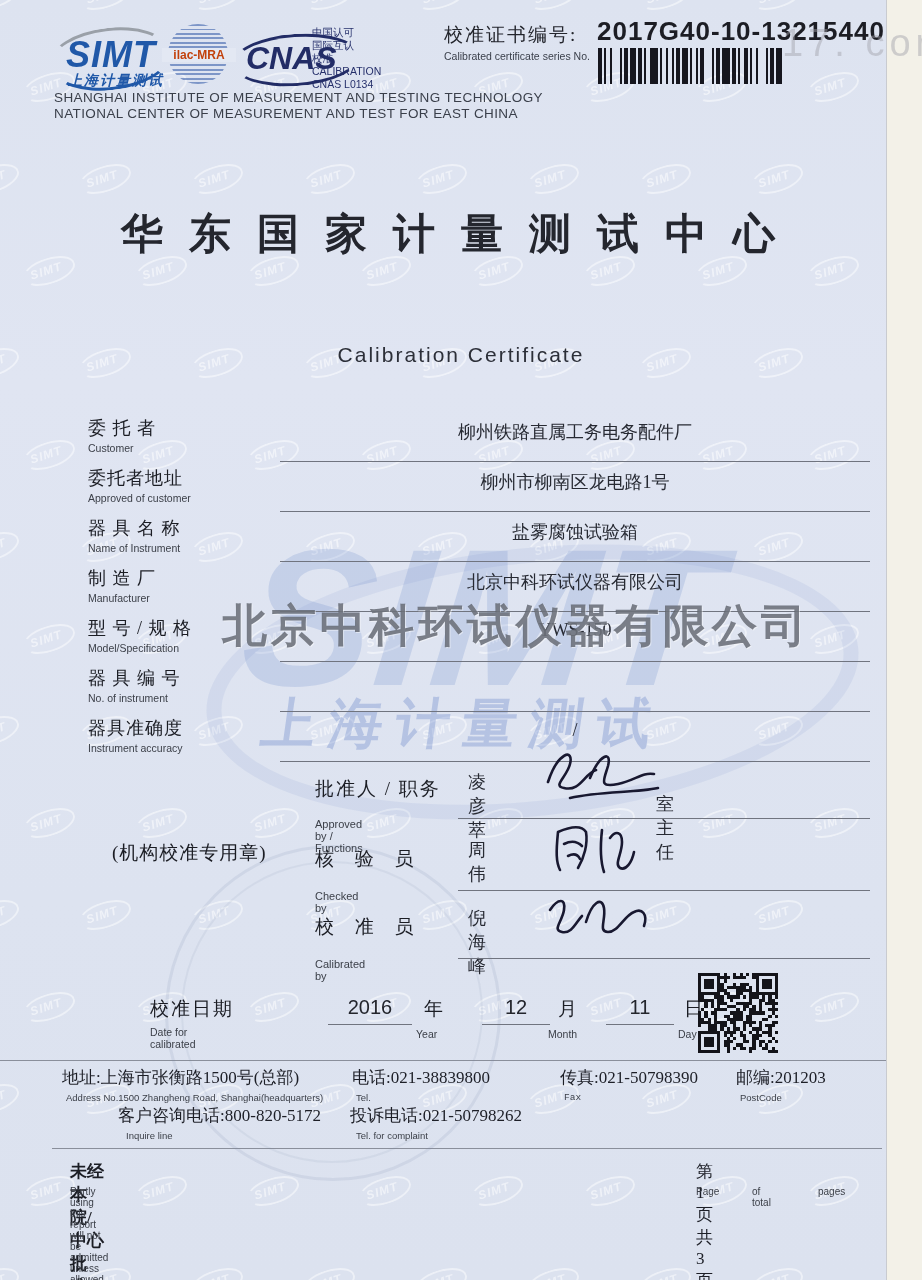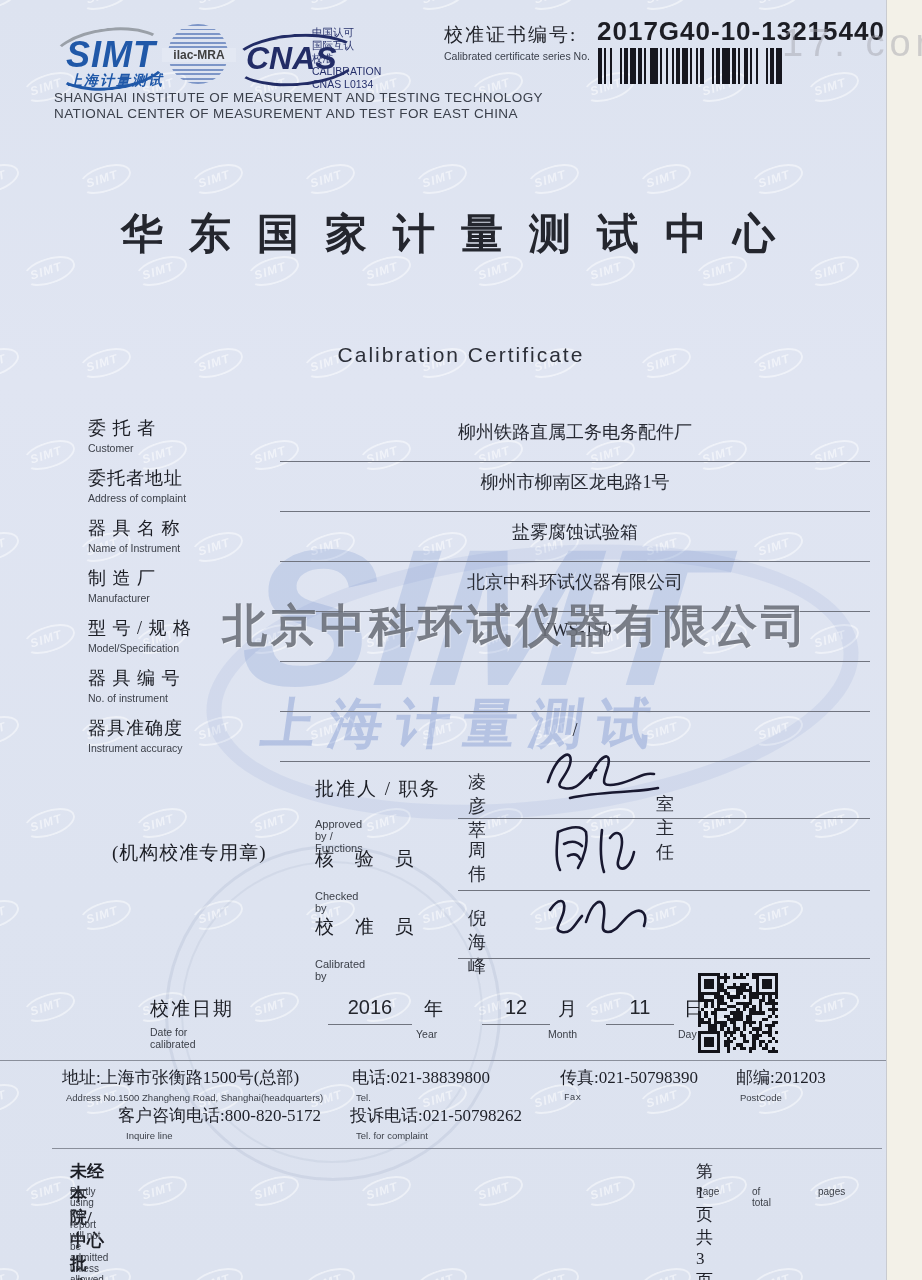--- a/index.html
+++ b/index.html
@@ -38,21 +38,21 @@
   
   .logo-simt-text{font:italic 900 36px "Liberation Sans",sans-serif;color:#2058a8;letter-spacing:1px;}
   .logo-simt-sub{font:italic 700 14px "Liberation Serif",serif;color:#2058a8;letter-spacing:2px;}
   .swoosh-top{position:absolute;width:112px;height:50px;border:3px solid transparent;
               border-top-color:#9aa0a8;border-radius:50%;transform:rotate(-7deg);}
   .swoosh-bot{position:absolute;width:112px;height:50px;border:3px solid transparent;
               border-bottom-color:#2058a8;border-radius:50%;transform:rotate(-7deg);}
   .ilac-circle{position:absolute;width:60px;height:60px;border-radius:50%;
                background:repeating-linear-gradient(180deg,rgba(45,85,165,.55) 0 1.5px,rgba(223,228,241,0) 1.5px 4.5px);}
   .ilac-band{position:absolute;left:-6px;top:24px;width:74px;height:14px;background:#e3e8f3;
-             font:700 12px "Liberation Sans",sans-serif;color:#404040;text-align:center;line-height:14px;letter-spacing:0;}
+             font:700 12px "Liberation Sans",sans-serif;color:#c2410c;text-align:center;line-height:14px;letter-spacing:0;}
   .cnas-text{font:italic 900 32px "Liberation Sans",sans-serif;color:#222c66;letter-spacing:0;}
   .cnas-ellipse{position:absolute;width:122px;height:46px;border:3px solid #222c66;
                 border-left-color:transparent;border-right-color:transparent;border-radius:50%;transform:rotate(-4deg);}
   .cnas-block{font:400 10.5px "Liberation Sans",sans-serif;color:#26306b;line-height:13px;}
   .org-en{font:400 13.5px "Liberation Sans",sans-serif;color:#3a3f4a;letter-spacing:.4px;}
   
   .certno-zh{font:400 19px "Liberation Serif",serif;color:#23252c;letter-spacing:2px;}
   .certno-en{font:400 10.5px "Liberation Sans",sans-serif;color:#3a3f4a;}
   .certno-val{font:700 26px "Liberation Sans",sans-serif;color:#1c1d24;letter-spacing:1px;}
   .barcode{position:absolute;display:flex;height:36px;overflow:hidden;}
@@ -686,21 +686,21 @@
 
     <div class="abs" style="left:0;top:0;width:922px;height:50px;">
       <span class="abs flabel-zh" style="left:88px;top:4px;">委  托  者</span>
       <span class="abs flabel-en" style="left:88px;top:30px;text-align:right;">Customer</span>
       <span class="fvalue" style="top:8px;">柳州铁路直属工务电务配件厂</span>
       <span class="fline" style="top:49px;"></span>
     </div>
 
     <div class="abs" style="left:0;top:50px;width:922px;height:50px;">
       <span class="abs flabel-zh" style="left:88px;top:4px;">委托者地址</span>
-      <span class="abs flabel-en" style="left:88px;top:30px;">Address of complaint</span>
+      <span class="abs flabel-en" style="left:88px;top:30px;">Approved of customer</span>
       <span class="fvalue" style="top:8px;">柳州市柳南区龙电路1号</span>
       <span class="fline" style="top:49px;"></span>
     </div>
 
     <div class="abs" style="left:0;top:100px;width:922px;height:50px;">
       <span class="abs flabel-zh" style="left:88px;top:4px;">器 具 名 称</span>
       <span class="abs flabel-en" style="left:88px;top:30px;">Name of Instrument</span>
       <span class="fvalue" style="top:8px;">盐雾腐蚀试验箱</span>
       <span class="fline" style="top:49px;"></span>
     </div>

